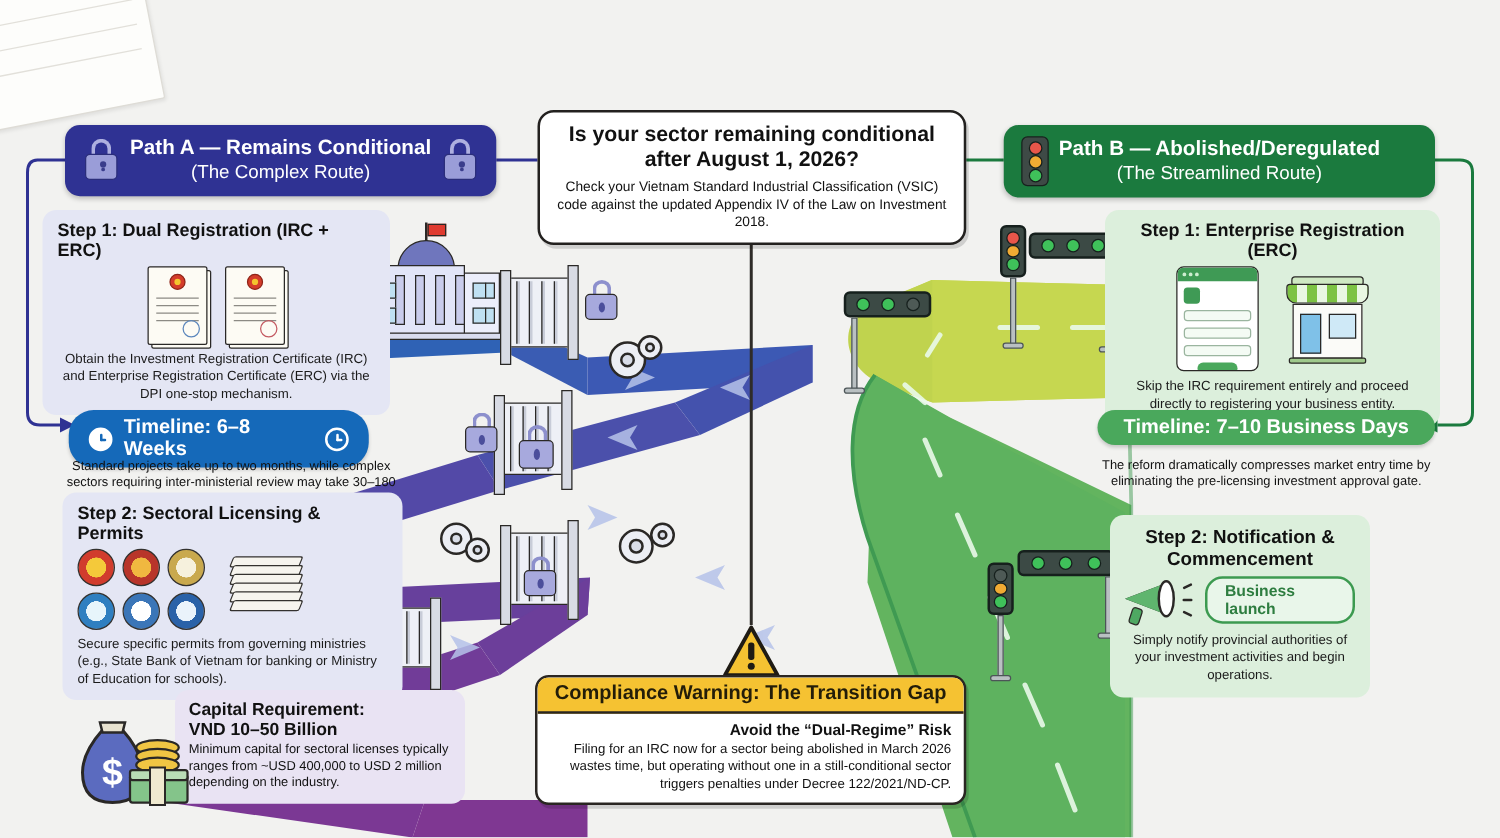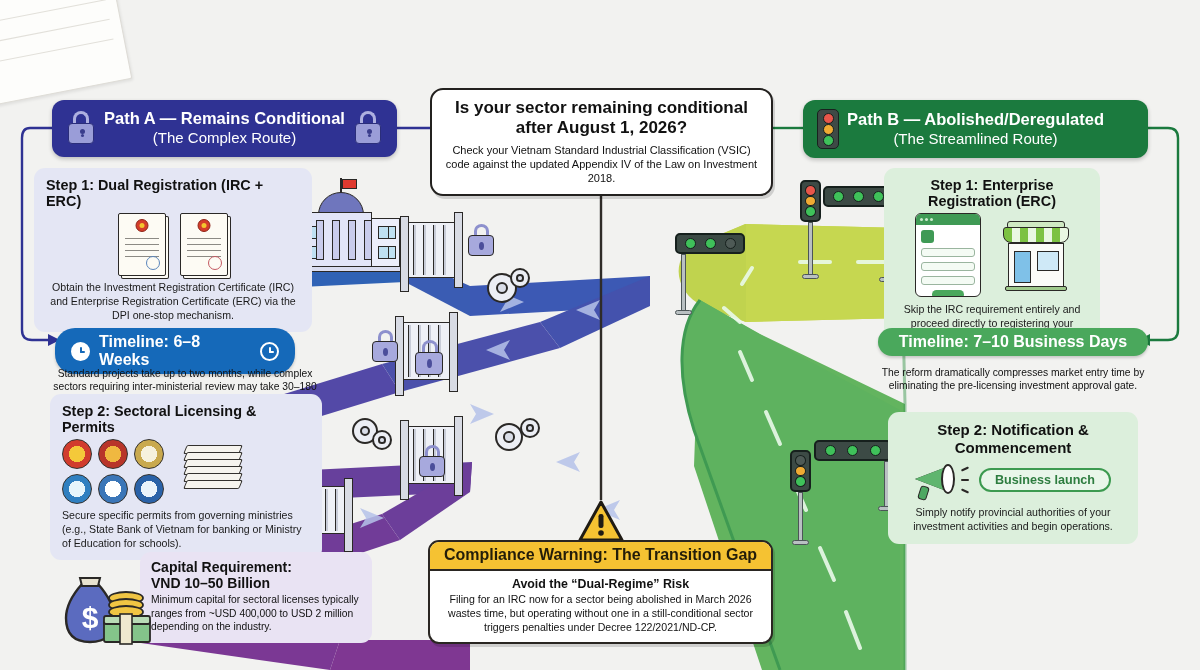--- a/index.html
+++ b/index.html
@@ -104,41 +104,41 @@
   
   #warning-box {
     left: 428px; top: 540px; width: 345px;
     border: 2.4px solid #2a2622; border-radius: 11px; overflow: hidden; background: #fff;
     box-shadow: 2px 3px 0 rgba(0,0,0,.14);
   }
   #warning-head {
     background: #f5c232; text-align: center; font-weight: bold; font-size: 16px;
     padding: 4px 6px 5px; color: #231d09; border-bottom: 2px solid #2a2622;
   }
-  #warning-body { padding: 6px 10px 8px; text-align: center; }
+  #warning-body { padding: 6px 10px 8px; text-align: right; }
   #warning-body .wsub { font-weight: bold; font-size: 12.4px; margin-bottom: 2px; }
   #warning-body .wtext { font-size: 10.6px; line-height: 1.3; }
 
   
   #warning-triangle { left: 578px; top: 500px; width: 46px; height: 42px; }
 
   
   #stepA1 { left: 34px; top: 168px; width: 278px; }
   #stepA1 .h { font-size: 14.4px; margin-bottom: 4px; }
   #timelineA-note { left: 40px; top: 363px; width: 290px; }
   #stepA2 { left: 50px; top: 394px; width: 272px; }
   #stepA2 .h { font-size: 14.4px; margin-bottom: 4px; }
   #capital-card { left: 140px; top: 552px; width: 232px; background: #e9e3f3; border-radius: 11px; padding: 7px 11px 9px; }
   #capital-card .ch { font-size: 14px; font-weight: bold; line-height: 1.16; }
   #capital-card .cd { font-size: 10.3px; line-height: 1.3; margin-top: 2px; }
 
-  #stepB1 { left: 884px; top: 168px; width: 216px; }
+  #stepB1 { left: 884px; top: 168px; width: 268px; }
   #stepB1 .h { font-size: 14.4px; text-align: center; margin-bottom: 4px; }
   #timelineB-note { left: 866px; top: 362px; width: 294px; }
-  #stepB2 { left: 888px; top: 412px; width: 250px; }
+  #stepB2 { left: 888px; top: 412px; width: 208px; }
   #stepB2 .h { font-size: 15px; text-align: center; line-height: 1.18; margin-bottom: 4px; }
 
   .launch-badge {
     display: inline-block; border: 2px solid #3c9a50; color: #2e7d40; background: #e9f6ea;
     border-radius: 14px; padding: 3px 14px; font-size: 12.6px; font-weight: bold;
   }
 
   
   .certs { display: flex; justify-content: center; gap: 14px; margin: 3px 0 5px; }
   .cert { width: 48px; height: 63px; background: #fdfbf4; border: 1.4px solid #2a2826; border-radius: 2px; position: relative; box-shadow: 3px 3px 0 -1px #fdfbf4, 3px 3px 0 #2a2826; }

